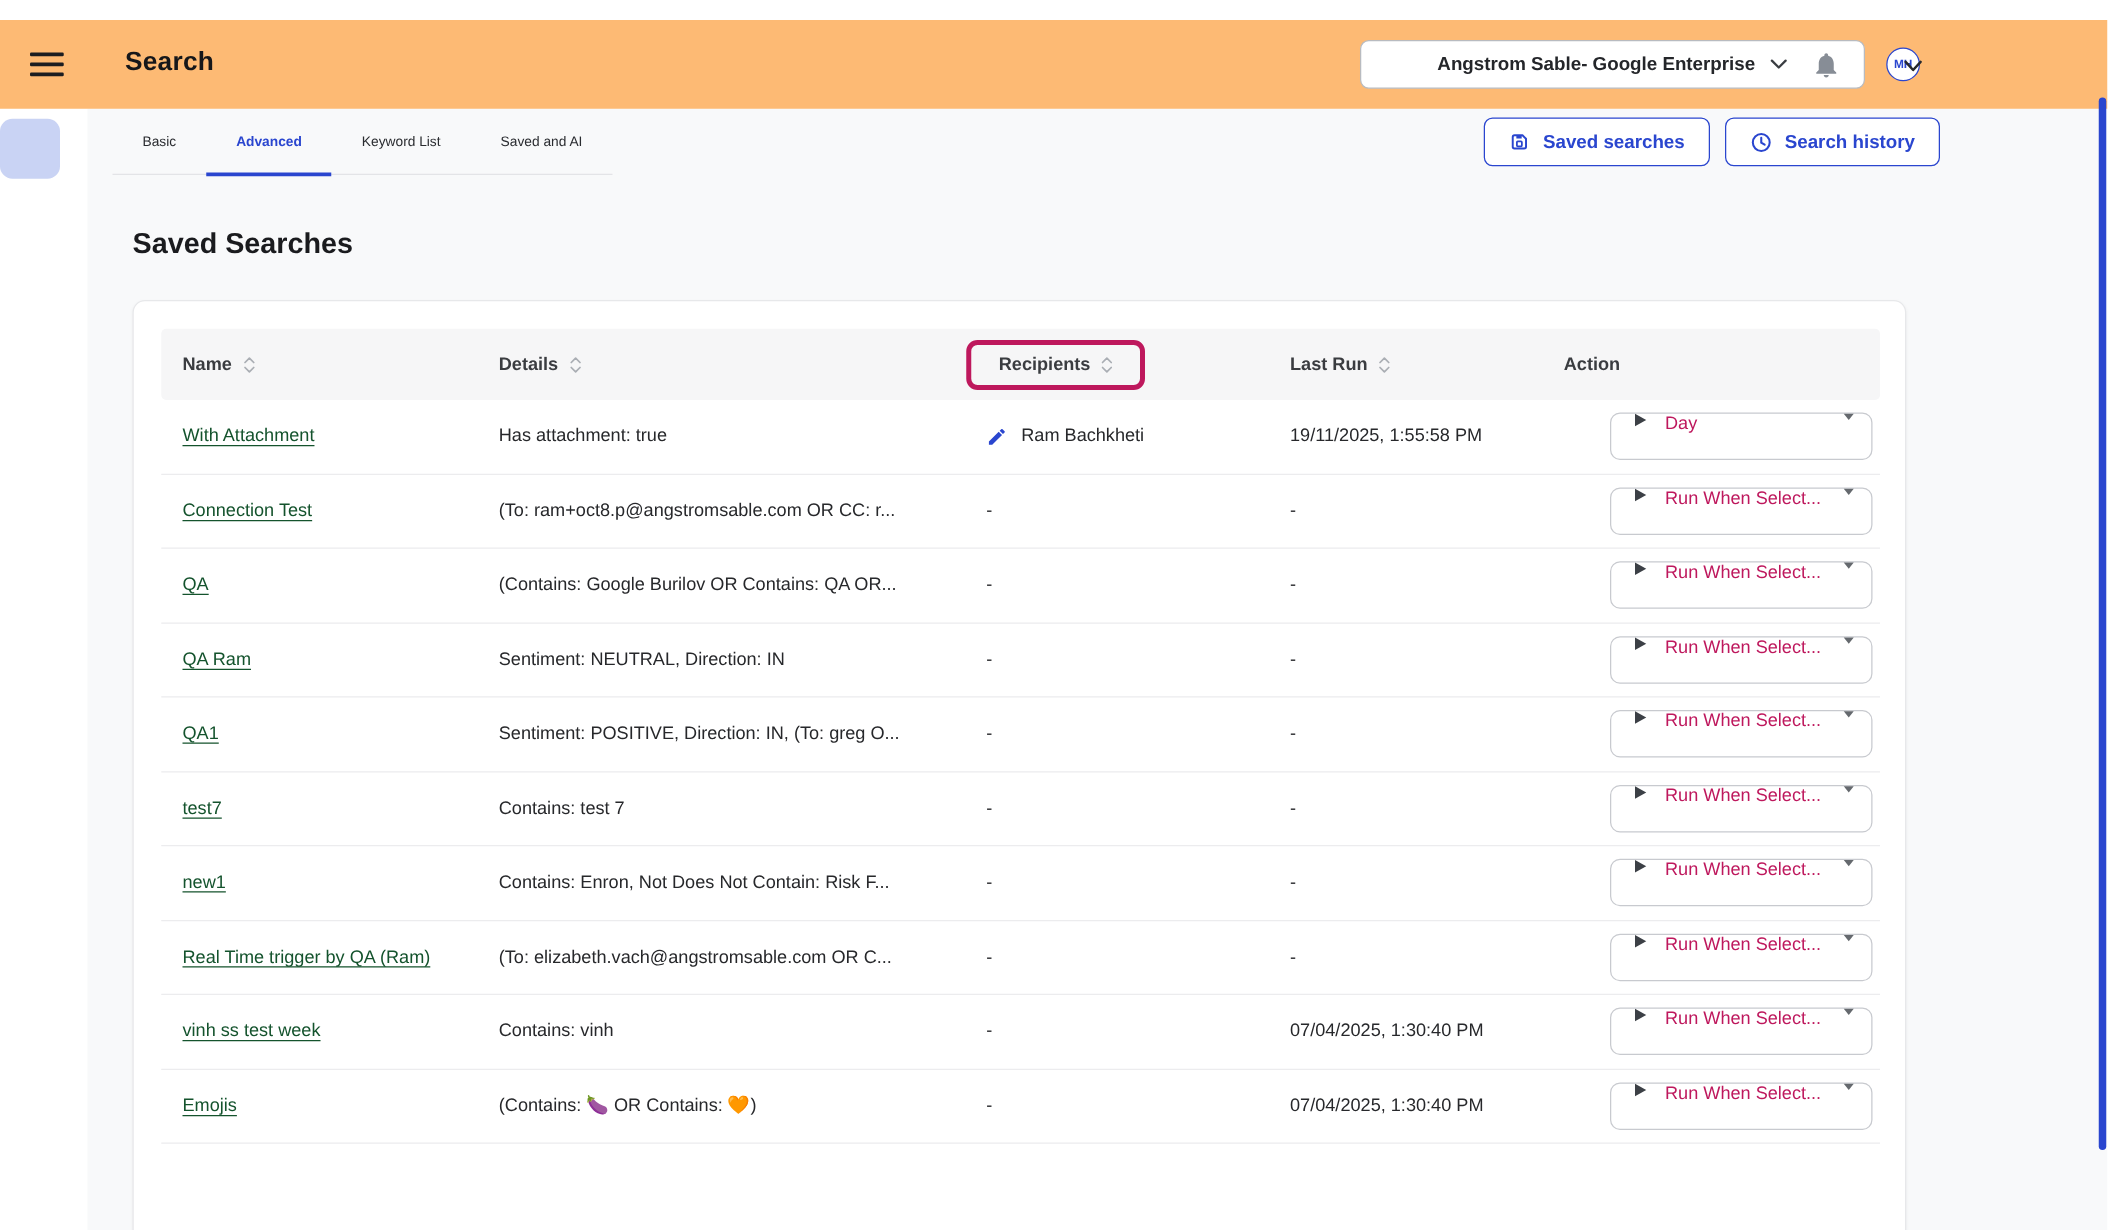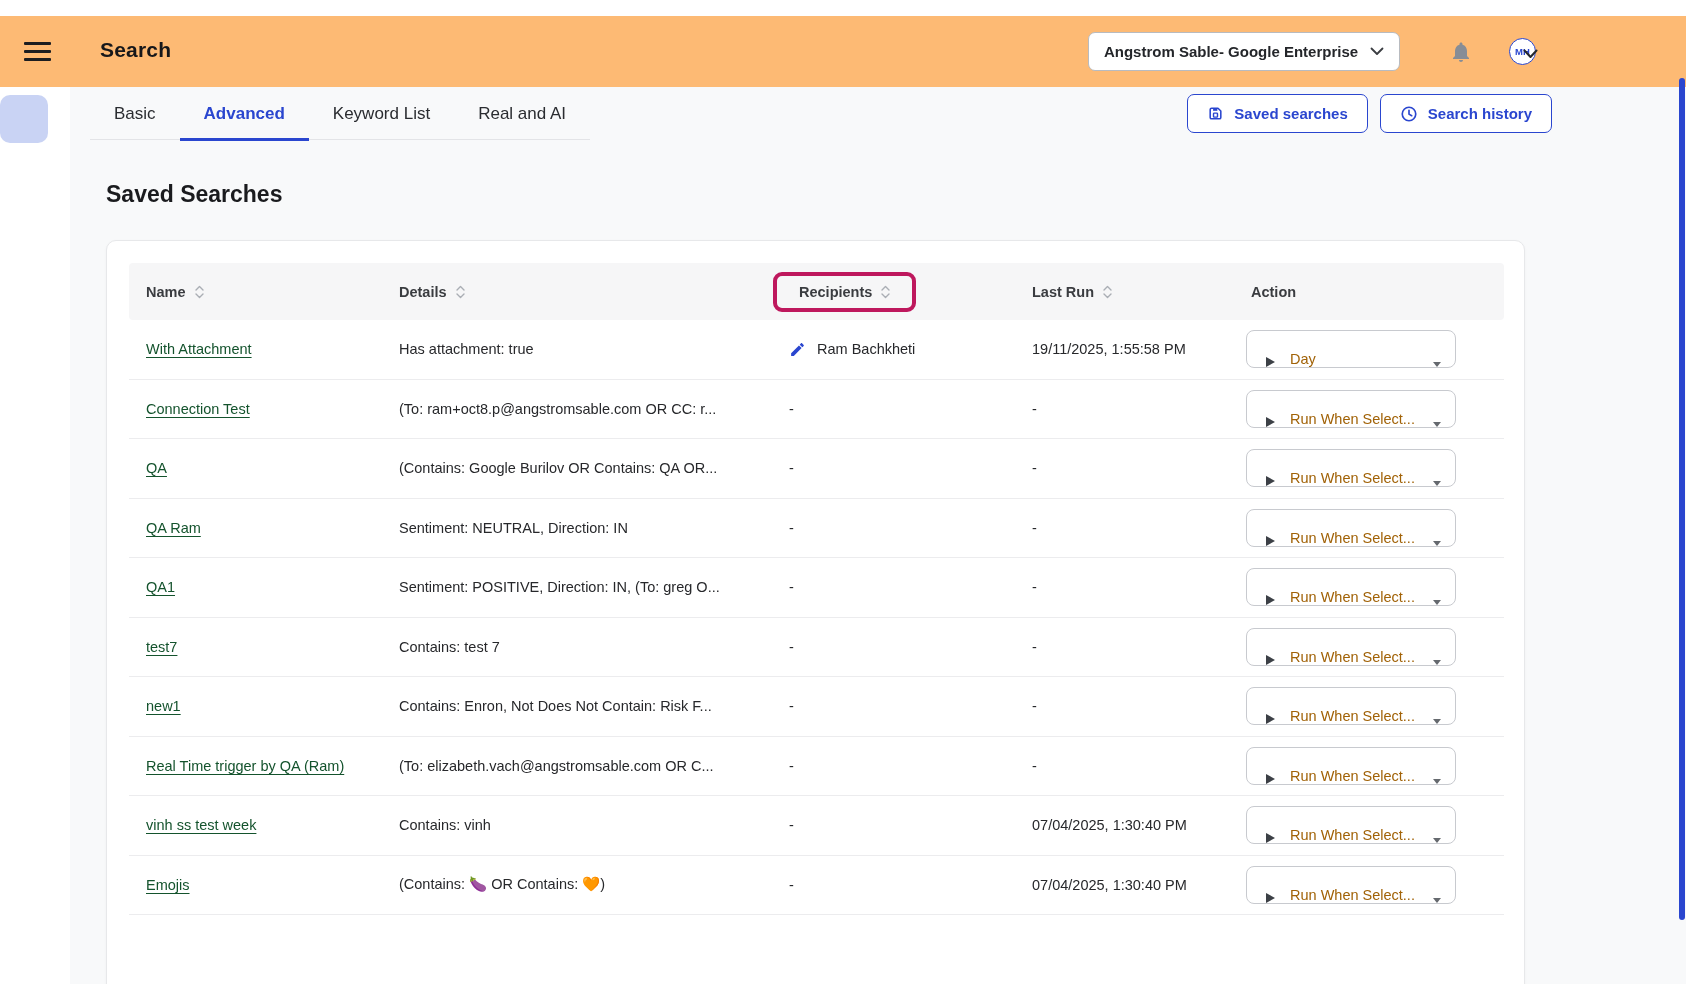--- a/index.html
+++ b/index.html
@@ -12,41 +12,41 @@
     color: #222;
   }
 
   
   .topbar { position:absolute; top:16px; left:0; width:1686px; height:71px; background:#fdba74; z-index:6; }
   .hamburger { position:absolute; left:24px; top:26px; width:27px; height:19px;
     display:flex; flex-direction:column; justify-content:space-between; cursor:pointer; }
   .hamburger span { display:block; width:27px; height:3px; background:#1c1d20; border-radius:1px; }
   .app-title { position:absolute; left:100px; top:22px; font-size:21px; font-weight:700; color:#16171a; letter-spacing:.2px; }
 
-  .org-select { position:absolute; left:1088px; top:16px; width:312px; height:39px;
+  .org-select { position:absolute; left:1088px; top:16px; width:404px; height:39px;
     border:1px solid #b8bbc0; border-radius:7px; background:#fff;
     display:flex; align-items:center; justify-content:center; gap:12px;
     font-size:15px; font-weight:600; color:#24262a; cursor:pointer; }
   .chev-svg { display:block; }
 
   .bell-btn { position:absolute; left:1449px; top:23px; width:24px; height:26px; cursor:pointer; }
   .avatar { position:absolute; left:1489px; top:22px; width:27px; height:27px; border-radius:50%;
     border:1.5px solid #2a46cf; color:#2a46cf; font-size:9.5px; font-weight:700;
     display:flex; align-items:center; justify-content:center; background:#fff; cursor:pointer;margin-left:20px; }
   .user-chevron { position:absolute; left:1523px; top:29px; cursor:pointer; }
 
   
   .content-bg { position:absolute; left:70px; top:71px; width:1616px; height:913px; background:#f8f9fa; }
   .sidebar-hint { position:absolute; left:0; top:95px; width:48px; height:48px;
     background:#c9d3f4; border-radius:10px; }
 
   
   .tabs { position:absolute; left:90px; top:90px; height:50px; display:flex;
     border-bottom:1px solid #e3e4e7; z-index:2; }
-  .tab { display:flex; align-items:center; padding:0 24px; font-size:17px; font-weight:500;
+  .tab { display:flex; align-items:center; padding:0 24px; font-size:11px; font-weight:500;
     color:#2a2c30; cursor:pointer; border-bottom:3px solid transparent; margin-bottom:-2px; }
   .tab.active { color:#2a46cf; font-weight:700; border-bottom-color:#2a46cf; }
 
   
   .top-actions { position:absolute; top:94px; right:134px; display:flex; gap:12px; z-index:2; }
   .btn-outline { height:39px; border:1px solid #2a46cf; border-radius:7px; background:#fff;
     color:#2a46cf; font-size:15px; font-weight:600; display:flex; align-items:center; gap:10px;
     padding:0 19px; cursor:pointer; font-family:inherit; }
 
   
@@ -67,22 +67,22 @@
     border:4px solid #be185d; border-radius:9px; padding:8px 22px; margin-left:-16px; }
 
   .trow { height:59.5px; border-bottom:1px solid #ececee; font-size:14.5px; color:#27282b; }
   .name-cell { padding-left:17px; }
   .name-cell a { color:#14532d; text-decoration:underline; text-underline-offset:3px; cursor:pointer; }
   .details-cell { padding-right:24px; white-space:nowrap; overflow:hidden; }
   .recip-cell { display:flex; align-items:center; gap:11px; }
   .lastrun-cell { white-space:nowrap; }
 
   .action-btn { width:210px; height:38px; border:1px solid #c8cacf; border-radius:8px; background:#fff;
-    display:flex; align-items:flex-end; padding:0 14px 0 19px; gap:15px; cursor:pointer;
-    font-family:inherit; font-size:14.5px; color:#a16207; }
+    display:flex; align-items:flex-start; padding:0 14px 0 19px; gap:15px; cursor:pointer;
+    font-family:inherit; font-size:14.5px; color:#be185d;margin-left:42px; }
   .play-icon { width:0; height:0; border-left:9px solid #3c4046;
     border-top:5.5px solid transparent; border-bottom:5.5px solid transparent; flex:none; }
   .action-label { flex:1; text-align:left; white-space:nowrap; overflow:hidden; }
   .caret-down { width:0; height:0; border-top:5px solid #65696e;
     border-left:4.5px solid transparent; border-right:4.5px solid transparent; flex:none; }
 
   
   .scroll-thumb { position:absolute; right:1px; top:78px; width:6px; height:842px;
     background:#2a46cf; border-radius:3px; z-index:9; }
 </style>
@@ -119,21 +119,21 @@
     <svg width="15" height="10" viewBox="0 0 15 10">
         <path d="M1.5 1.5 L7.5 8 L13.5 1.5" fill="none" stroke="#26282c" stroke-width="2" stroke-linecap="round" stroke-linejoin="round"></path>
       </svg>
   </div>
 </div>
 
 <div class="tabs">
   <div class="tab">Basic</div>
   <div class="tab active">Advanced</div>
   <div class="tab">Keyword List</div>
-  <div class="tab">Real and AI</div>
+  <div class="tab">Saved and AI</div>
 </div>
 
 <div class="top-actions">
   <button class="btn-outline">
     <svg width="17" height="17" viewBox="0 0 24 24">
         <path fill="none" stroke="#2a46cf" stroke-width="2.2" stroke-linejoin="round" d="M4.5 6.5c0-1.1.9-2 2-2h9l4 4v9c0 1.1-.9 2-2 2h-11c-1.1 0-2-.9-2-2v-11z"></path>
         <rect x="9.2" y="11.5" width="5.6" height="5.6" rx="1" fill="none" stroke="#2a46cf" stroke-width="2"></rect>
         <rect x="8.6" y="4.8" width="6" height="3.4" fill="#2a46cf"></rect>
       </svg>
     <span>Saved searches</span>

